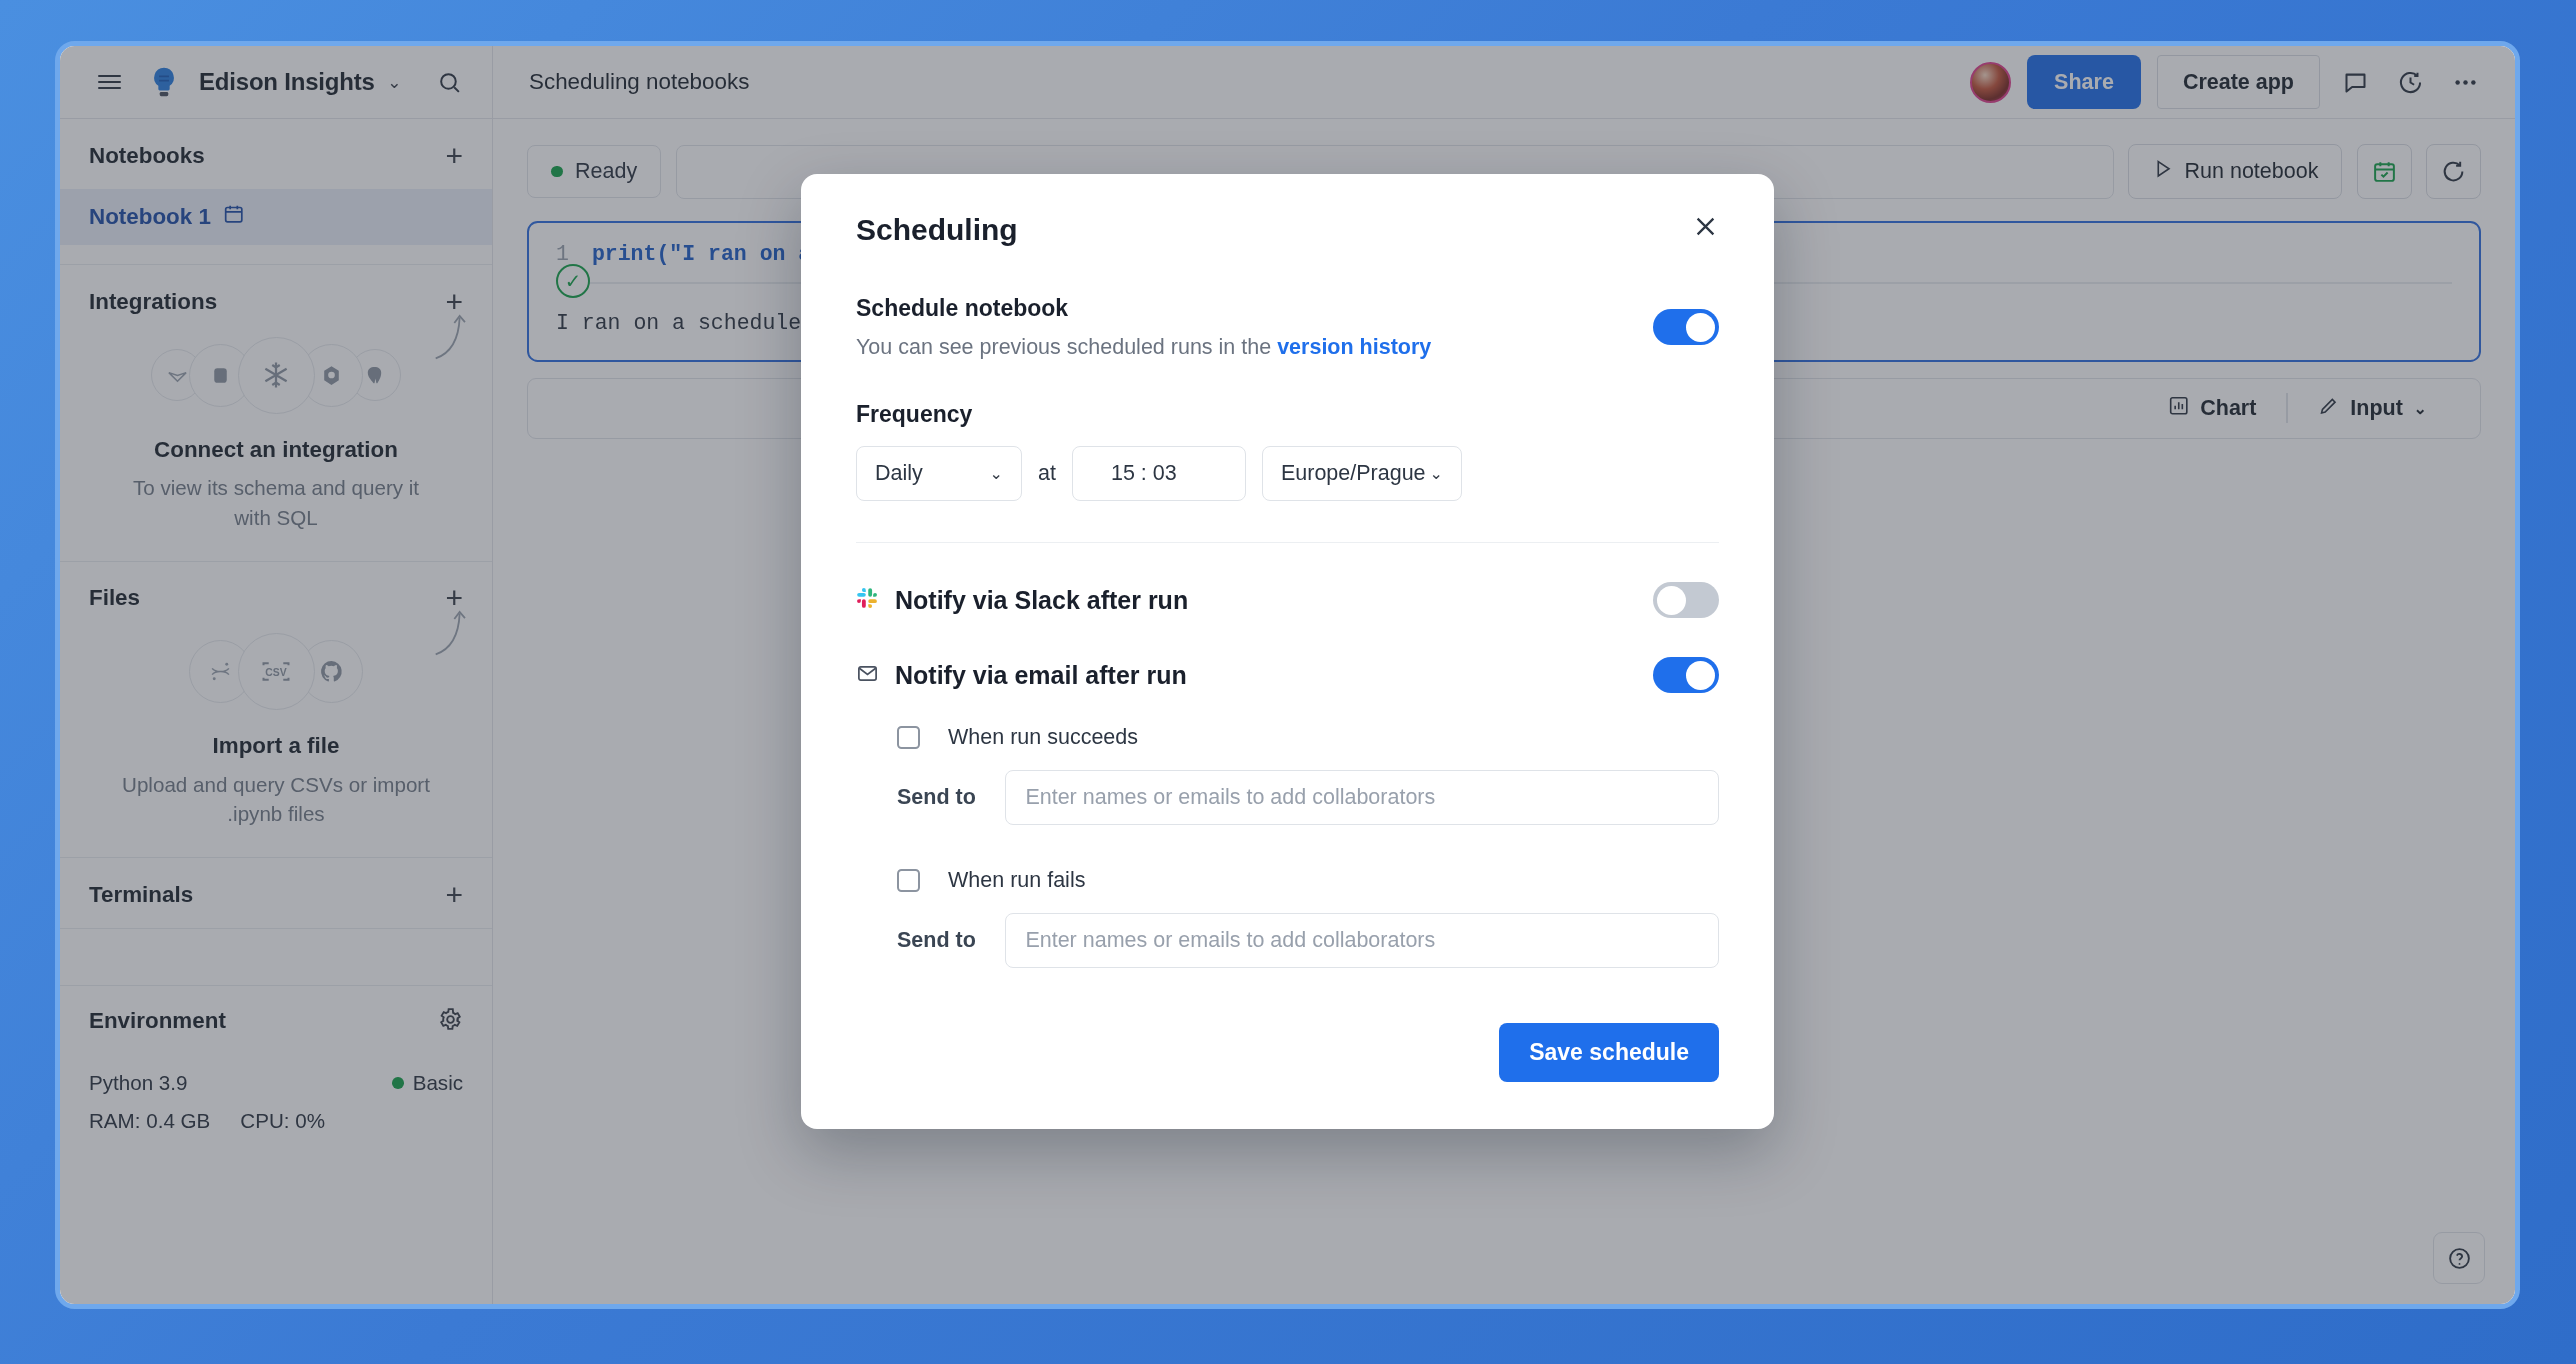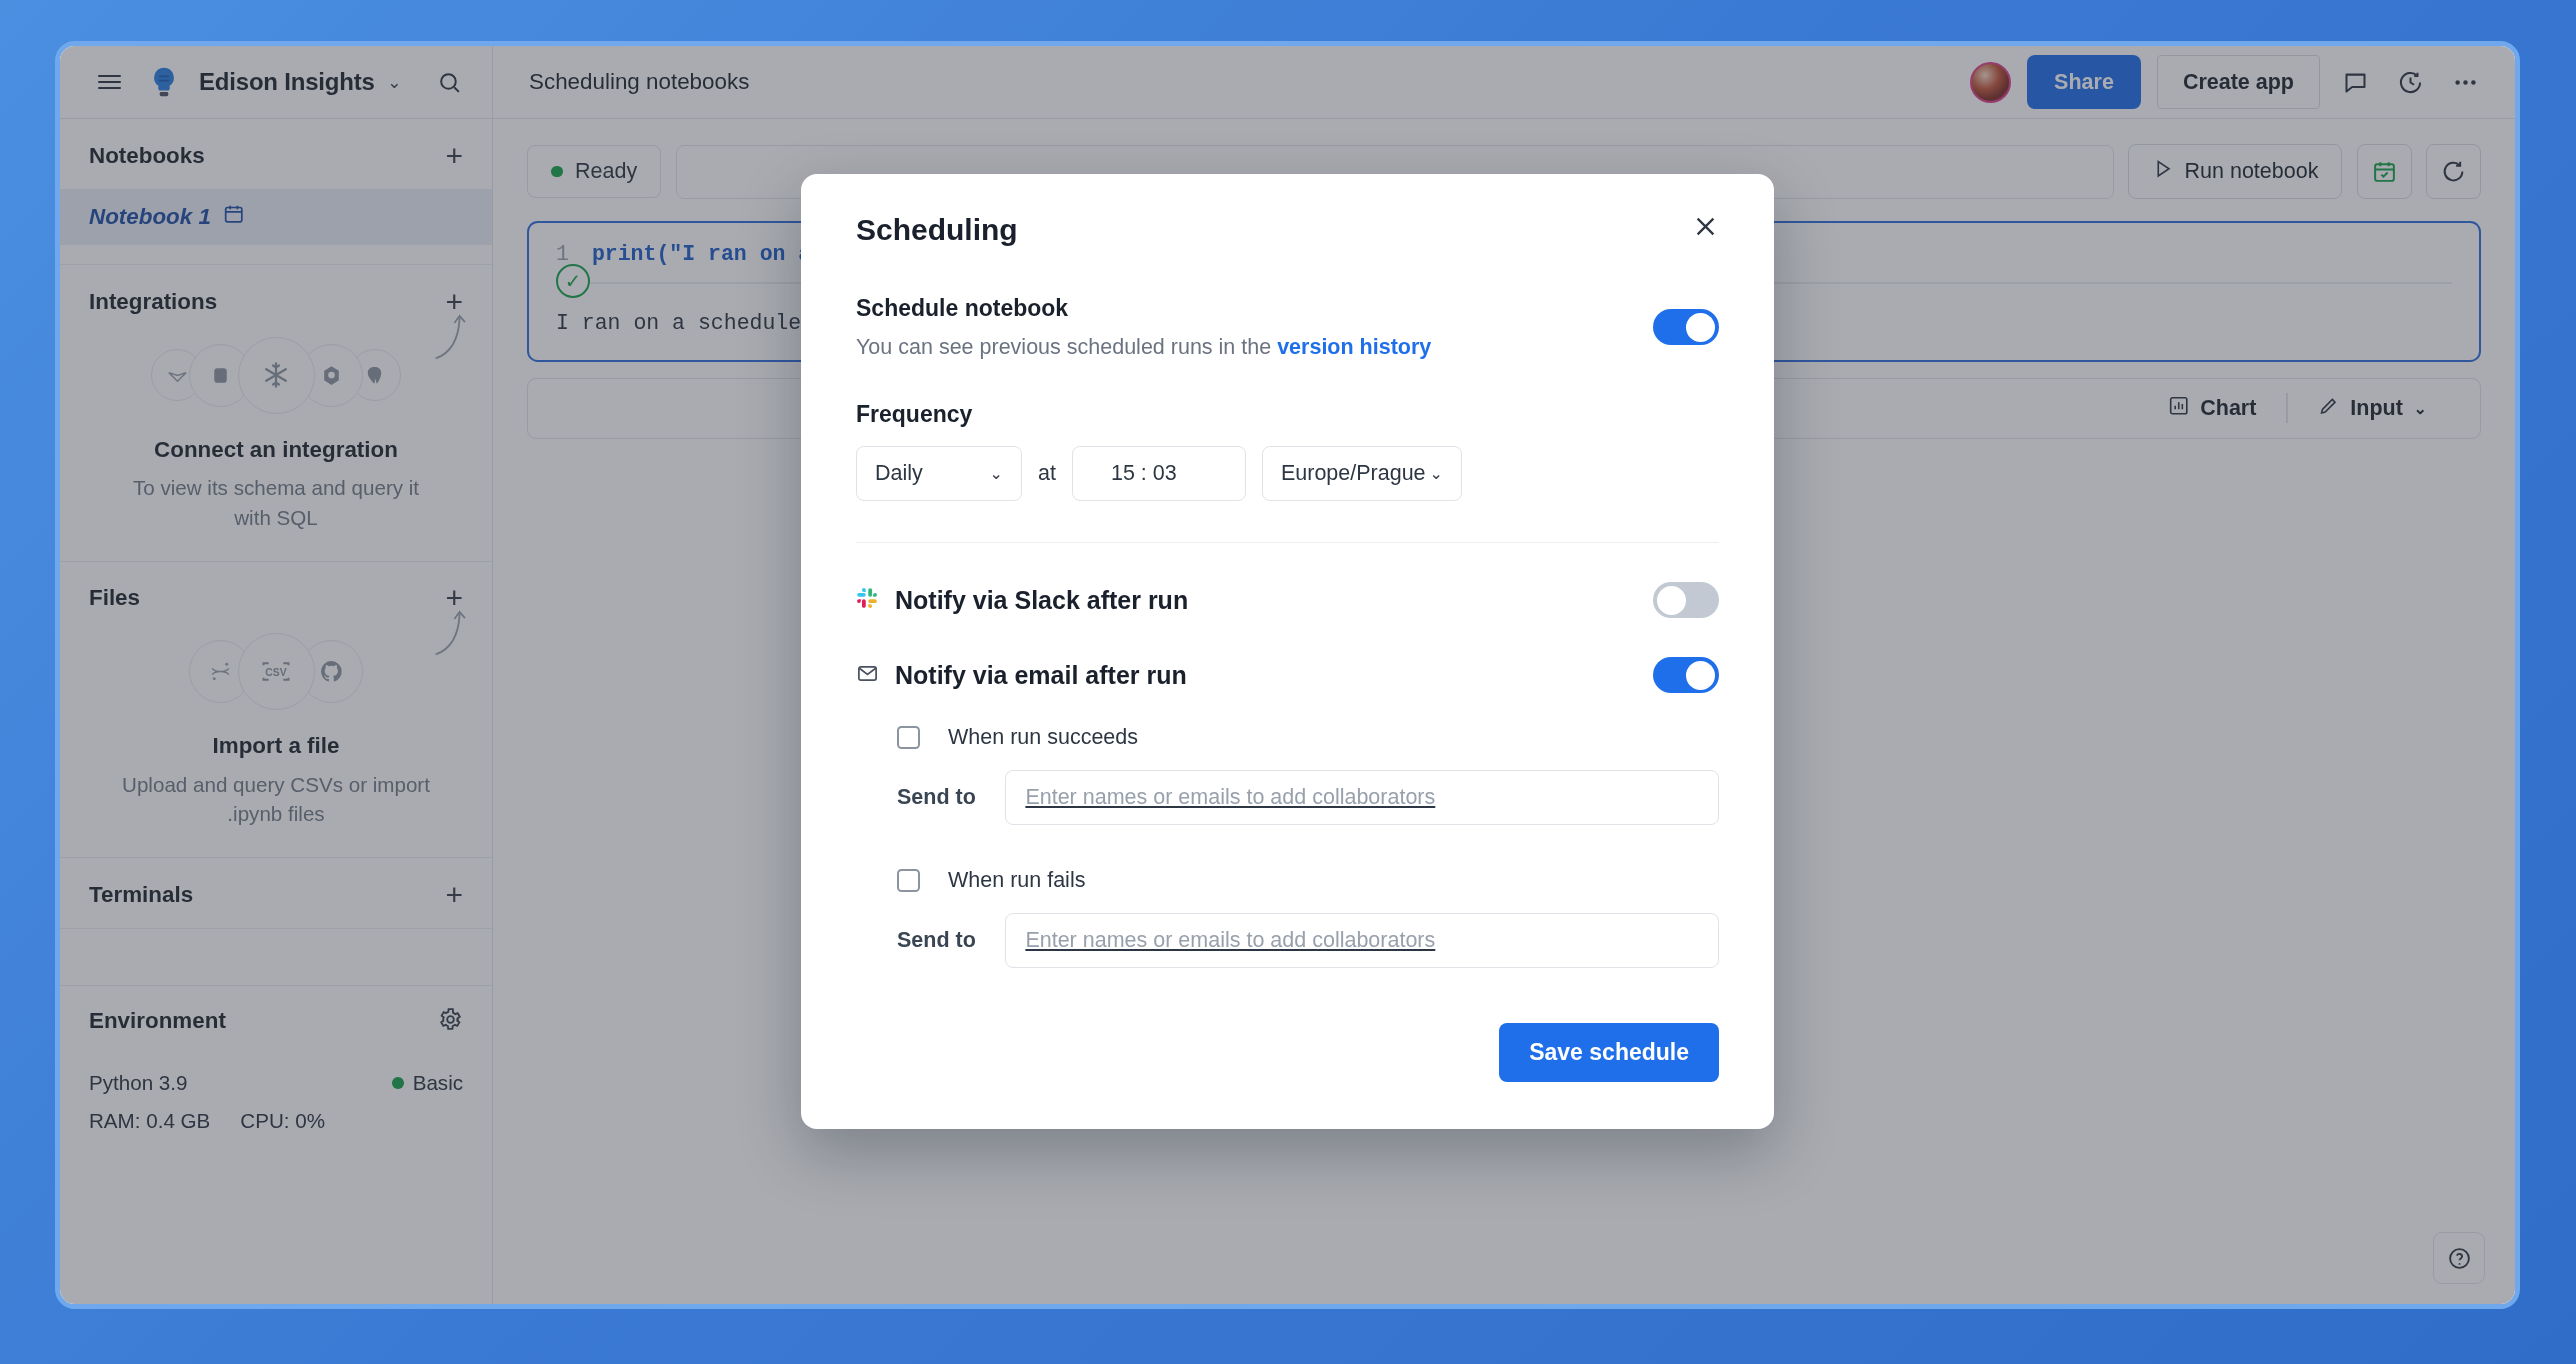--- a/index.html
+++ b/index.html
@@ -105,21 +105,20 @@
     line-height: 1; cursor: pointer; font-weight: 300;
   }
   .sb-gear { margin-left: auto; cursor: pointer; color: #39404b; }
 
   .nb-item {
     display: flex; align-items: center; gap: 12.5px;
     padding: 14.3px 29px;
     background: #e8eef8;
     color: #1f4ea8; font-size: 22.4px; font-weight: 700;
     cursor: pointer;
-    font-style: italic;
   }
   .nb-pad { height: 19.7px; background: #fff; }
 
   .empty-icons {
     display: flex; align-items: center; justify-content: center;
     position: relative; margin-top: 1.8px;
   }
   .circ {
     border-radius: 50%; border: 1.8px solid #e5e8ec;
     background: #fff;
@@ -281,21 +280,21 @@
   .checkbox {
     width: 23px; height: 23px; border: 2.1px solid #8c94a0;
     border-radius: 4.5px; background: #fff; cursor: pointer; flex: none;
   }
   .cb-label { font-size: 21.5px; color: #2d3643; }
   .sendto-row { display: flex; align-items: center; gap: 19.7px; margin-top: 19.7px; }
   .sendto-label { font-size: 21.5px; font-weight: 700; color: #3a4553; width: 88px; }
   .sendto-input {
     flex: 1; height: 55px; border: 1.8px solid #dfe3e8;
     border-radius: 8px; padding: 0 19.7px; font-size: 21.5px;
-    color: #2d3643; font-family: inherit; background: #fff; text-decoration: underline;
+    color: #2d3643; font-family: inherit; background: #fff;
   }
   .sendto-input::placeholder { color: #98a0ac; }
 
   .modal-footer { display: flex; justify-content: flex-end; margin-top: 55px; }
   .btn-save {
     background: #1f6feb; color: #fff; border: none;
     font-size: 23px; font-weight: 700;
     padding: 16px 30px; border-radius: 8px;
     cursor: pointer; font-family: inherit;
   }

